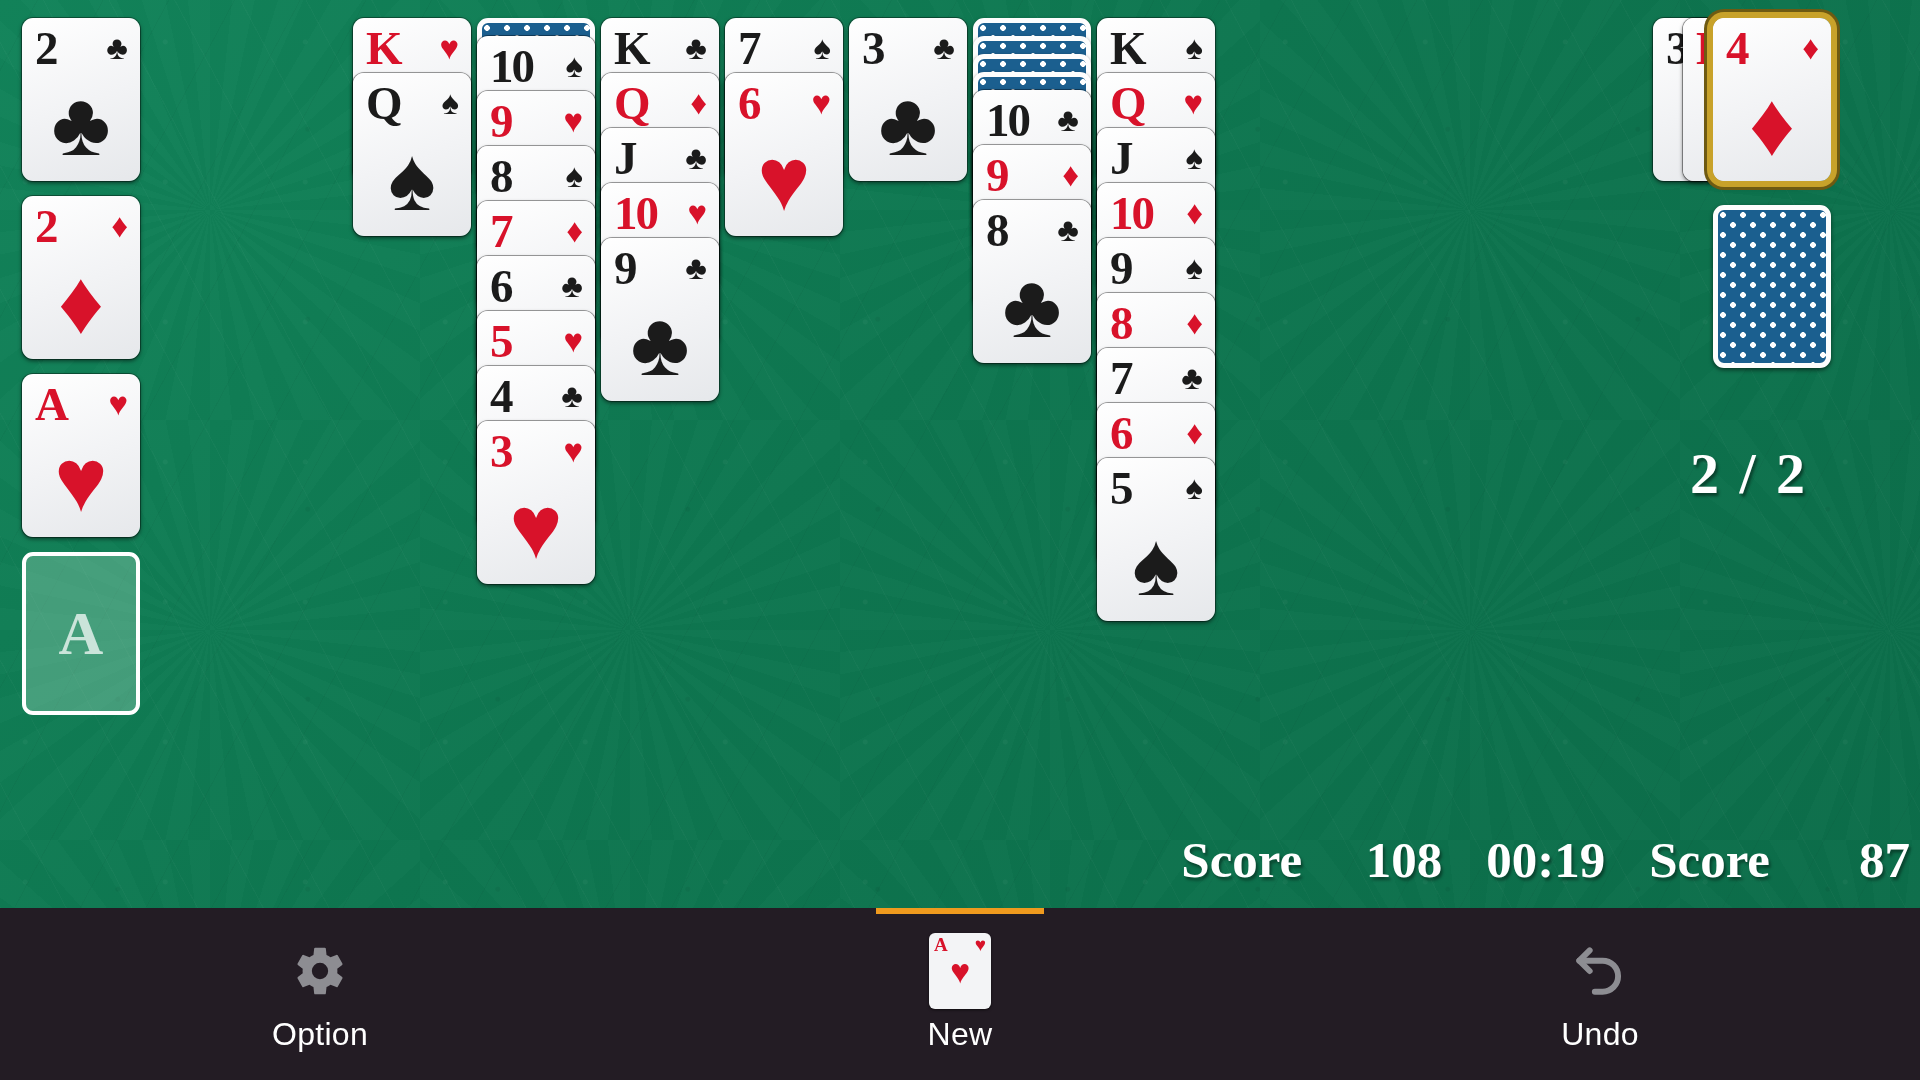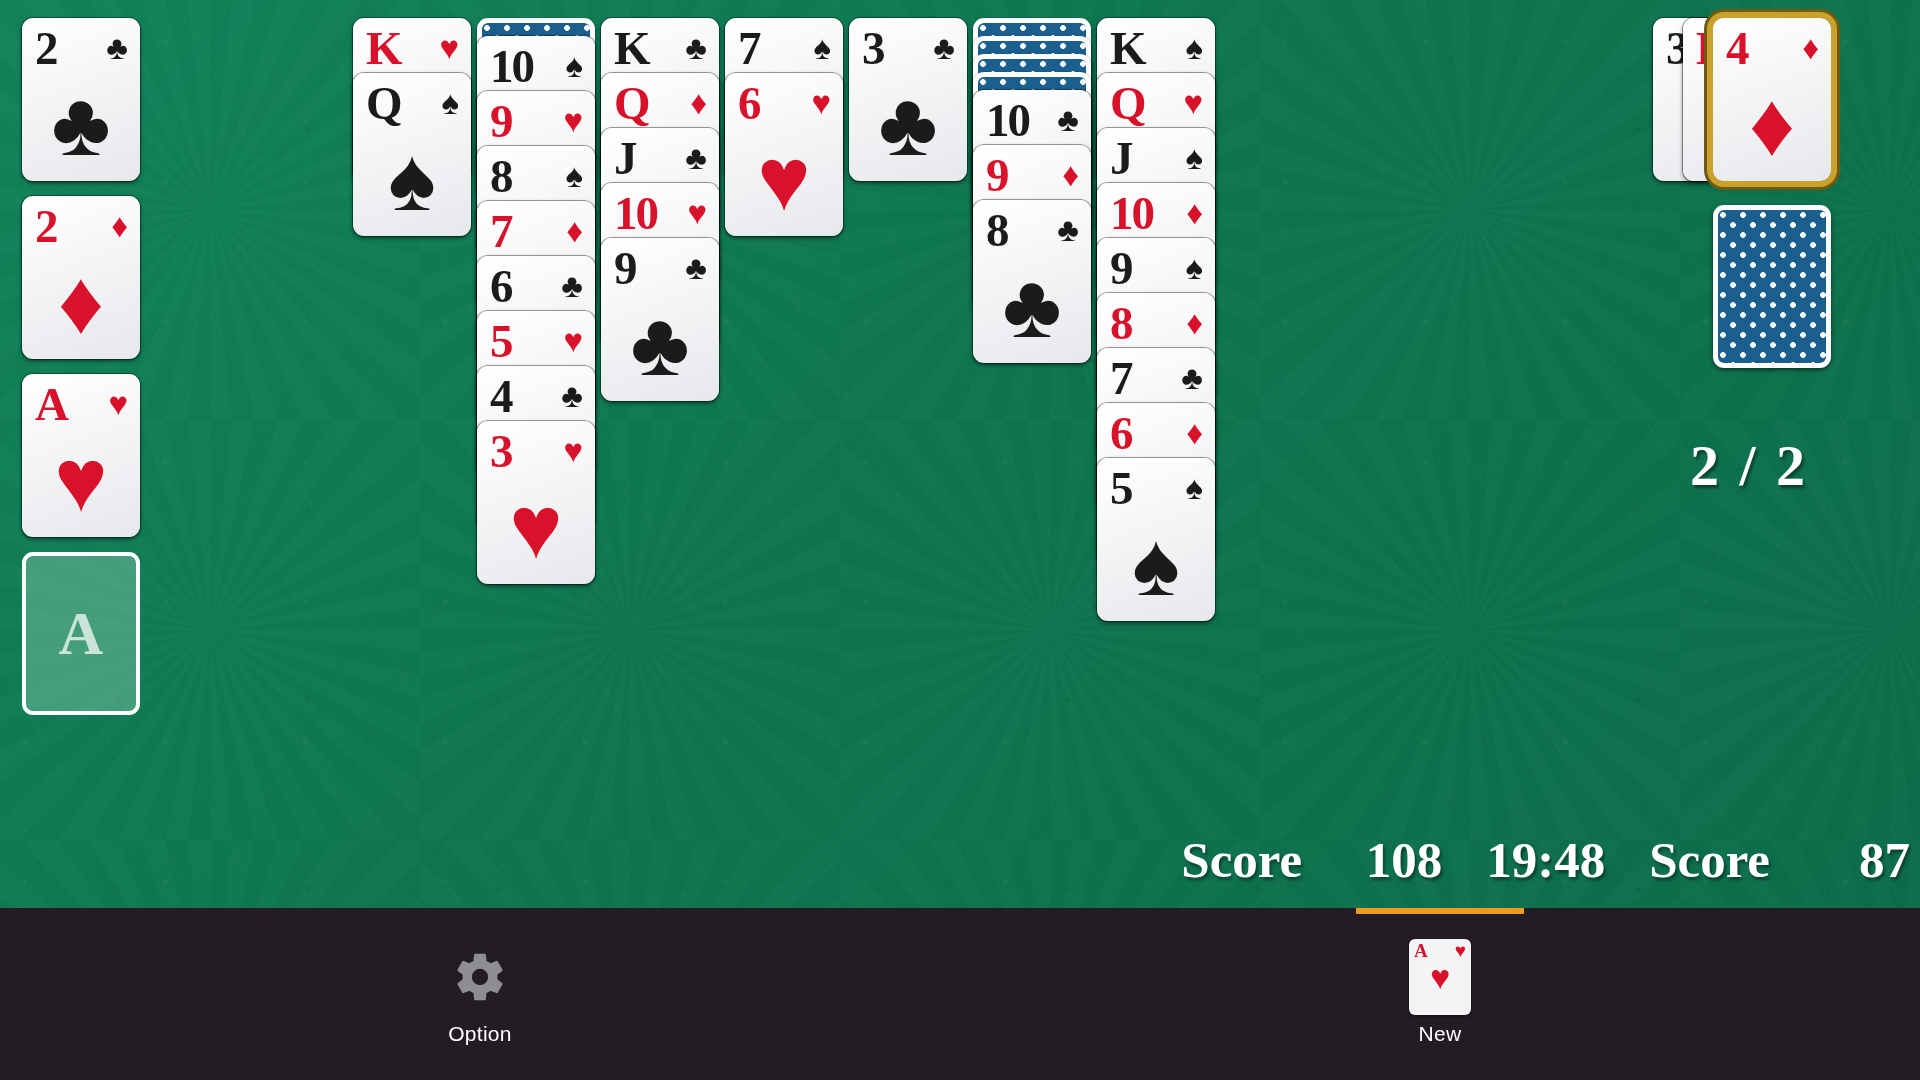--- a/index.html
+++ b/index.html
@@ -131,20 +131,21 @@
   
   #stock-counter {
     position: absolute;
     color: #ffffff;
     font-family: "Liberation Serif", serif;
     font-size: 58px;
     font-weight: 700;
     letter-spacing: 3px;
     text-shadow: 2px 3px 3px rgba(0,0,0,0.45);
     white-space: nowrap;
+    margin-top: 8px;
   }
 
   
   #status {
     position: absolute;
     left: 830px;
     top: 825px;
     width: 1080px;
     height: 70px;
     display: flex;
@@ -182,21 +183,21 @@
   }
   .tb-icon {
     height: 70px;
     display: flex;
     align-items: center;
     justify-content: center;
   }
   .tb-label {
     color: #ffffff;
     font-family: "Liberation Sans", sans-serif;
-    font-size: 21px;
+    font-size: 32px;
     letter-spacing: 0.3px;
   }
   .tb-item.active::before {
     content: "";
     position: absolute;
     top: 0; left: 50%;
     transform: translateX(-50%);
     width: 168px;
     height: 6px;
     background: #ef9a1e;
@@ -497,21 +498,21 @@
         <div class="pip red">♦</div>
       </div>
       <div class="cardback" style="left: 1713px; top: 205px;"></div>
     </div>
 
   <div id="stock-counter" style="left: 1690px; top: 432px;">2 / 2</div>
 
   <div id="status">
     <span>Score</span>
     <span class="val">108</span>
-    <span>19:48</span>
+    <span>00:19</span>
     <span>Score</span>
     <span class="val">87</span>
   </div>
 
   <div id="toolbar">
       <div class="tb-item">
         <div class="tb-icon">
           <svg width="56" height="56" viewBox="0 0 24 24" fill="#8d8d92">
             <path d="M19.4 13a7.6 7.6 0 0 0 0-2l2.1-1.6a.5.5 0 0 0 .1-.6l-2-3.5a.5.5 0 0 0-.6-.2l-2.5 1a7.3 7.3 0 0 0-1.7-1L14.5 2.4a.5.5 0 0 0-.5-.4h-4a.5.5 0 0 0-.5.4L9.2 5.1a7.3 7.3 0 0 0-1.7 1l-2.5-1a.5.5 0 0 0-.6.2l-2 3.5a.5.5 0 0 0 .1.6L4.6 11a7.6 7.6 0 0 0 0 2l-2.1 1.6a.5.5 0 0 0-.1.6l2 3.5a.5.5 0 0 0 .6.2l2.5-1a7.3 7.3 0 0 0 1.7 1l.3 2.7a.5.5 0 0 0 .5.4h4a.5.5 0 0 0 .5-.4l.3-2.7a7.3 7.3 0 0 0 1.7-1l2.5 1a.5.5 0 0 0 .6-.2l2-3.5a.5.5 0 0 0-.1-.6zM12 15.5A3.5 3.5 0 1 1 15.5 12 3.5 3.5 0 0 1 12 15.5z"></path>
           </svg>
@@ -523,14 +524,23 @@
           <div class="mini-card">
             <div class="mc-top">
               <span>A</span>
               <span>♥</span>
             </div>
             <div class="mc-pip">♥</div>
           </div>
         </div>
         <div class="tb-label">New</div>
       </div>
+      <div class="tb-item">
+        <div class="tb-icon">
+          <svg width="62" height="62" viewBox="0 0 24 24" fill="none" stroke="#8d8d92" stroke-width="2.3" stroke-linecap="round" stroke-linejoin="round">
+            <path d="M4 8h9a6 6 0 0 1 0 12h-3"></path>
+            <path d="M8 4L4 8l4 4"></path>
+          </svg>
+        </div>
+        <div class="tb-label">Undo</div>
+      </div>
     </div>
 </div>
 
 </body></html>

